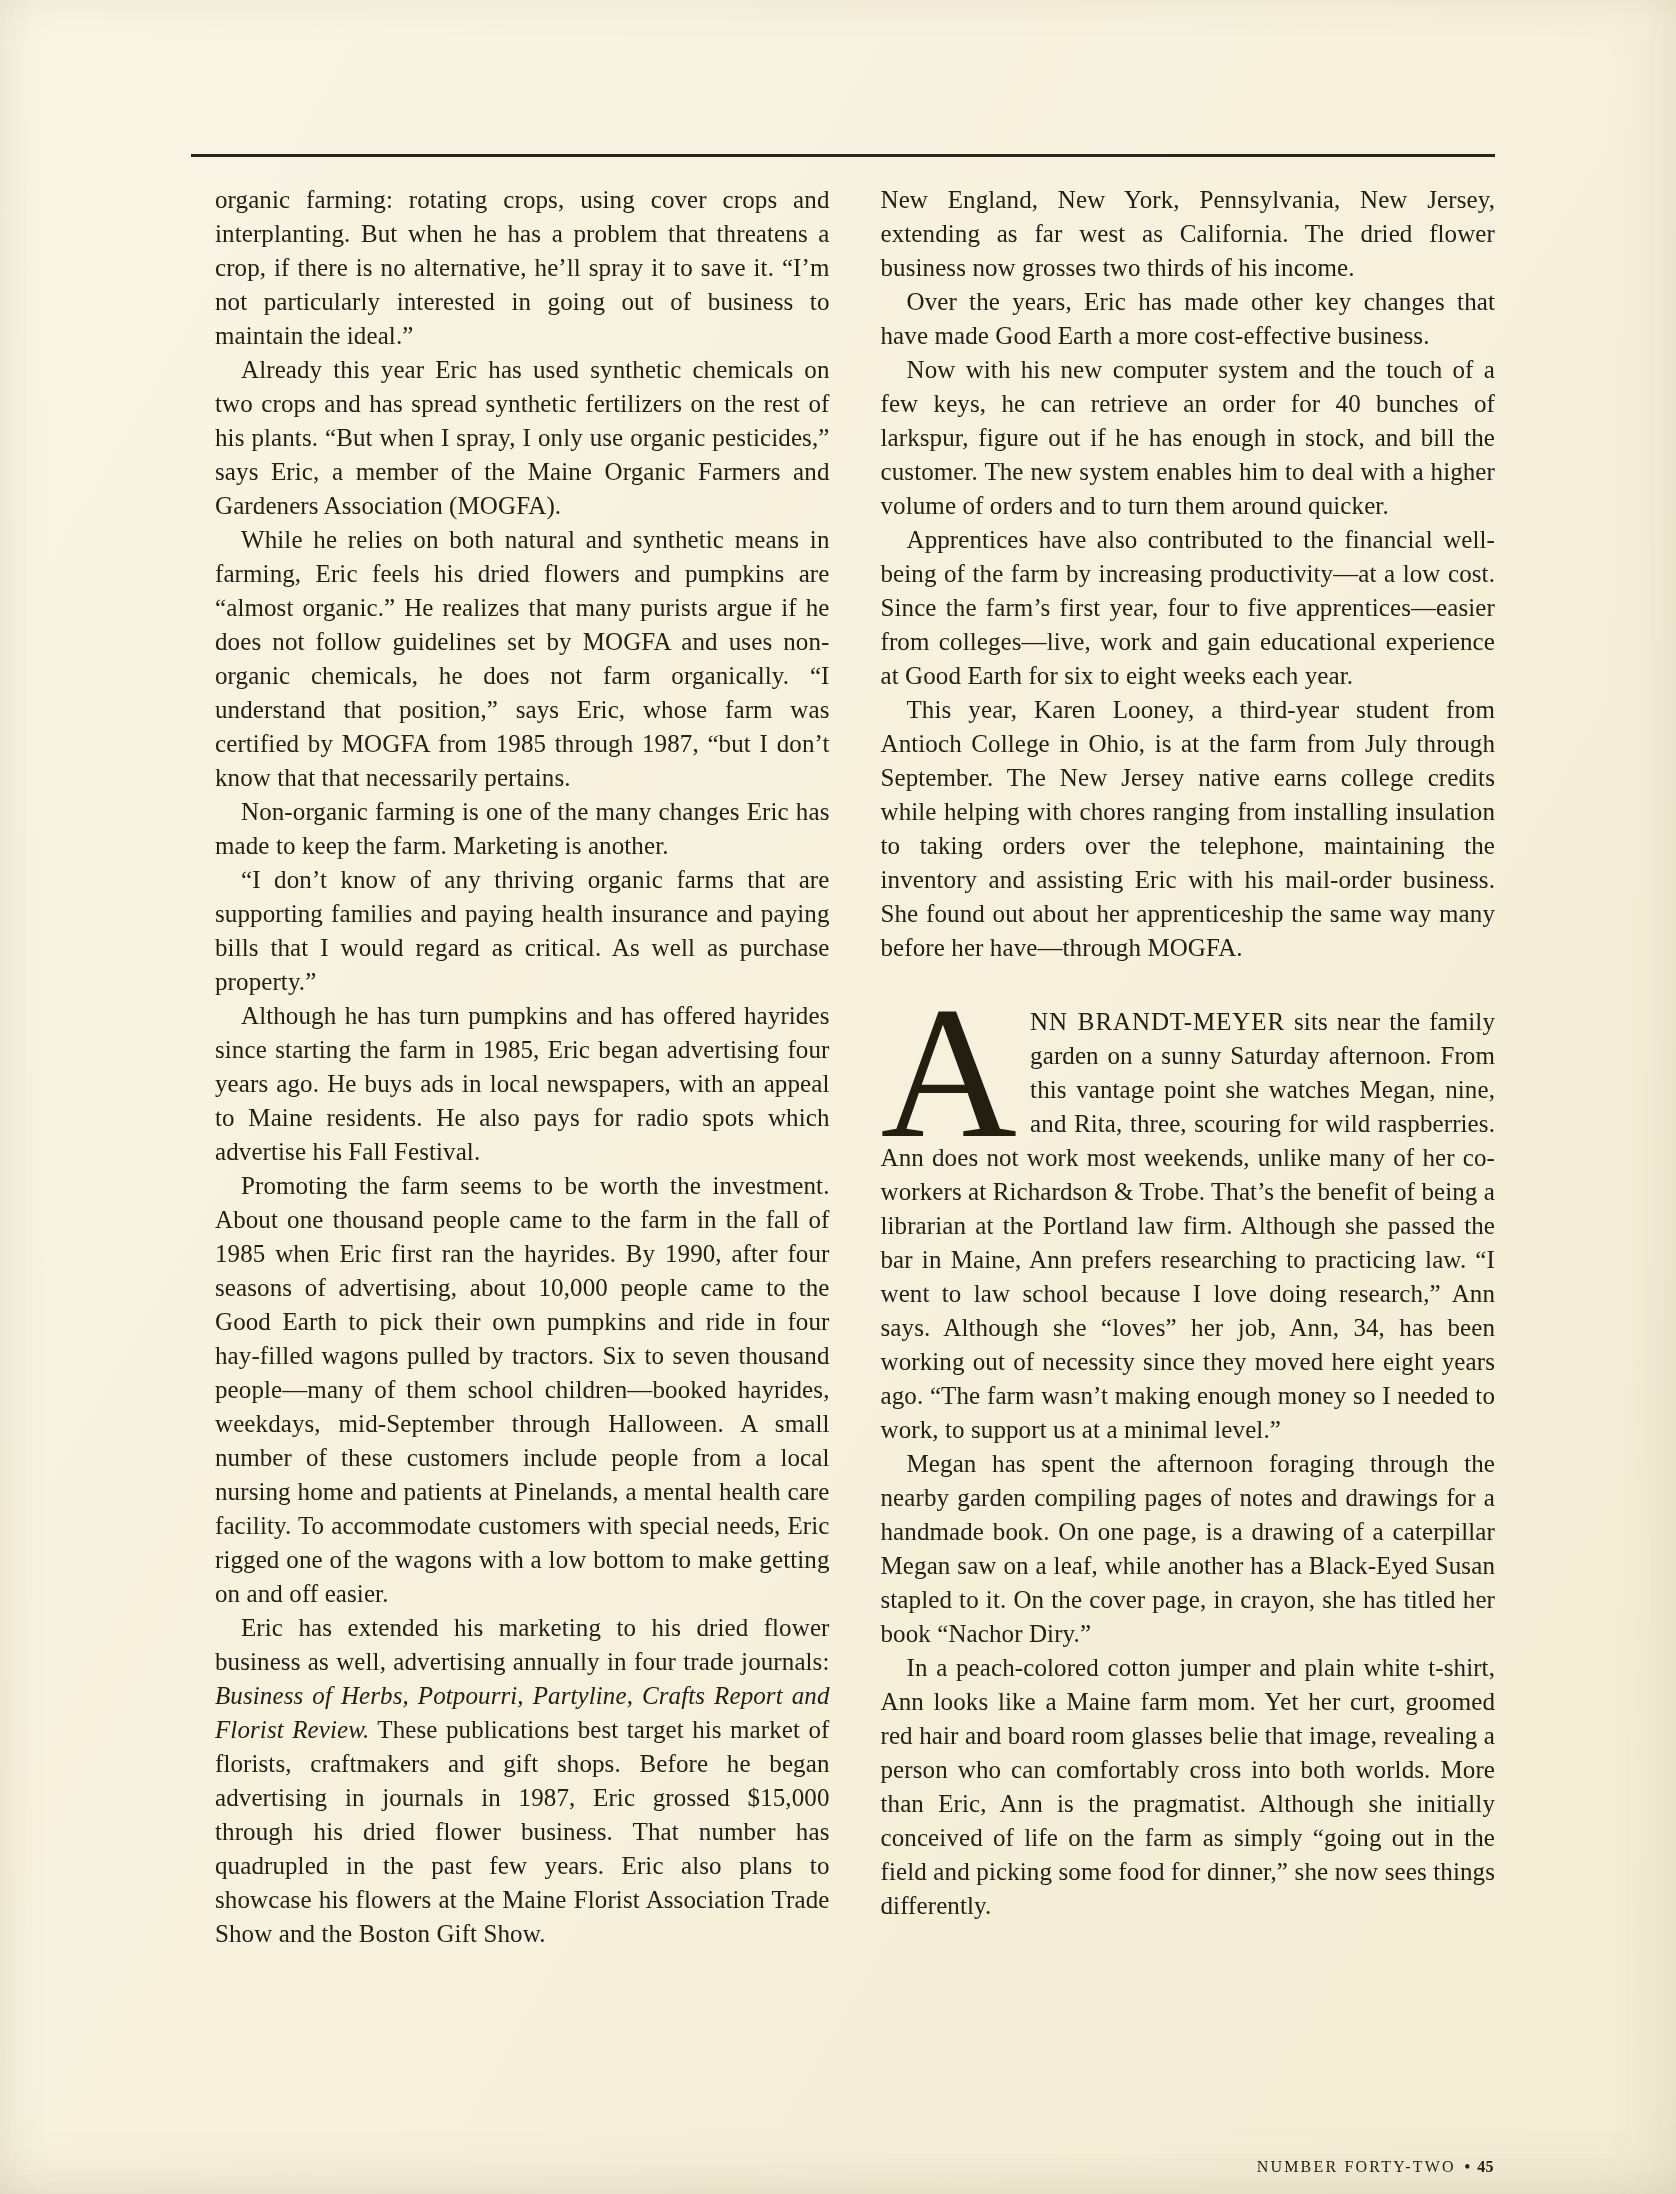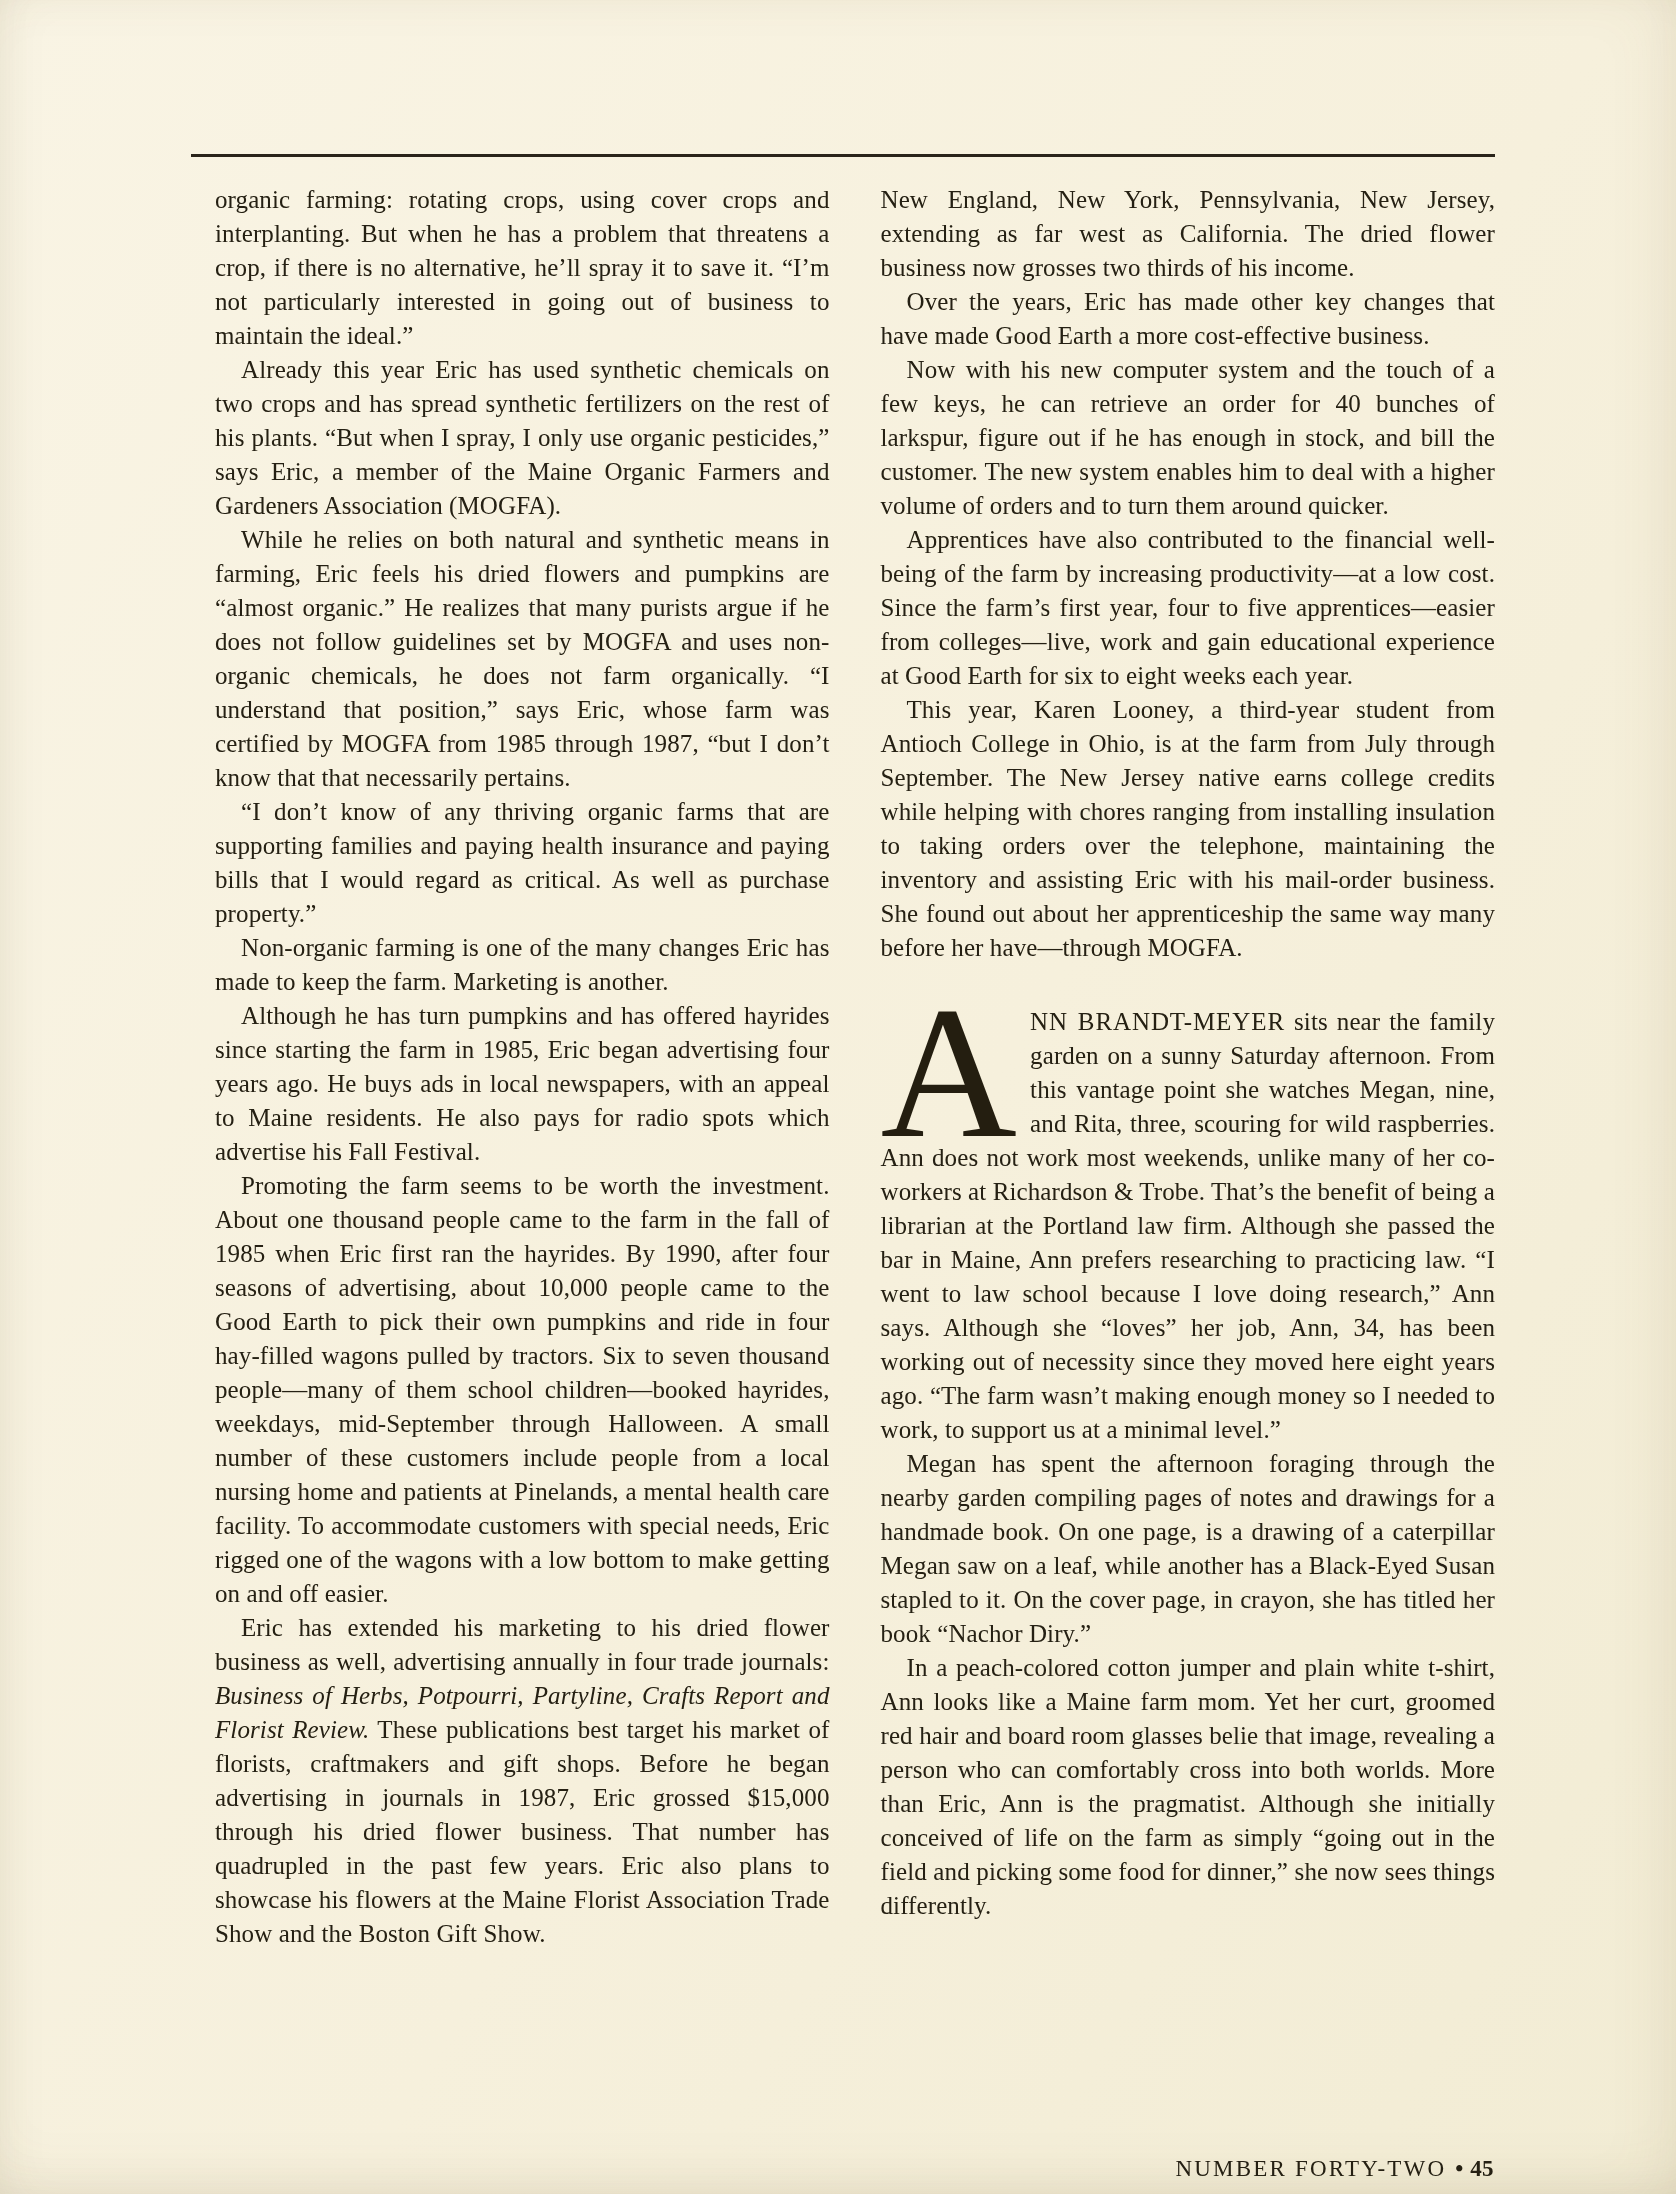--- a/index.html
+++ b/index.html
@@ -66,22 +66,22 @@
   }
   .lead-caps {
     letter-spacing: 0.9px;
   }
   i {
     font-style: italic;
   }
   .footer {
     position: absolute;
     right: 183px;
-    bottom: 12px;
-    font-size: 23px;
+    bottom: 18px;
+    font-size: 16px;
     letter-spacing: 2.2px;
     color: #252013;
     white-space: nowrap;
   }
   .footer .bullet {
     margin: 0 7px 0 8.8px;
     font-weight: bold;
     letter-spacing: 0;
   }
   .footer .page-num {
@@ -93,22 +93,22 @@
 <body>
 
 <div class="page" style="color: rgb(37, 32, 19);">
   <div class="content">
     <div class="top-rule"></div>
     <div class="columns">
       <div class="col">
           <p class="flush">organic farming: rotating crops, using cover crops and interplanting. But when he has a problem that threatens a crop, if there is no alternative, he’ll spray it to save it. “I’m not particularly interested in going out of business to maintain the ideal.”</p>
           <p>Already this year Eric has used synthetic chemicals on two crops and has spread synthetic fertilizers on the rest of his plants. “But when I spray, I only use organic pesticides,” says Eric, a member of the Maine Organic Farmers and Gardeners Association (MOGFA).</p>
           <p>While he relies on both natural and synthetic means in farming, Eric feels his dried flowers and pumpkins are “almost organic.” He realizes that many purists argue if he does not follow guidelines set by MOGFA and uses non-organic chemicals, he does not farm organically. “I understand that position,” says Eric, whose farm was certified by MOGFA from 1985 through 1987, “but I don’t know that that necessarily pertains.</p>
+          <p>Non-organic farming is one of the many changes Eric has made to keep the farm. Marketing is another.</p>
           <p>“I don’t know of any thriving organic farms that are supporting families and paying health insurance and paying bills that I would regard as critical. As well as purchase property.”</p>
-          <p>Non-organic farming is one of the many changes Eric has made to keep the farm. Marketing is another.</p>
           <p>Although he has turn pumpkins and has offered hayrides since starting the farm in 1985, Eric began advertising four years ago. He buys ads in local newspapers, with an appeal to Maine residents. He also pays for radio spots which advertise his Fall Festival.</p>
           <p>Promoting the farm seems to be worth the investment. About one thousand people came to the farm in the fall of 1985 when Eric first ran the hayrides. By 1990, after four seasons of advertising, about 10,000 people came to the Good Earth to pick their own pumpkins and ride in four hay-filled wagons pulled by tractors. Six to seven thousand people—many of them school children—booked hayrides, weekdays, mid-September through Halloween. A small number of these customers include people from a local nursing home and patients at Pinelands, a mental health care facility. To accommodate customers with special needs, Eric rigged one of the wagons with a low bottom to make getting on and off easier.</p>
           <p><span>Eric has extended his marketing to his dried flower business as well, advertising annually in four trade journals: </span><i>Business of Herbs, Potpourri, Partyline, Crafts Report and Florist Review.</i><span> These publications best target his market of florists, craftmakers and gift shops. Before he began advertising in journals in 1987, Eric grossed $15,000 through his dried flower business. That number has quadrupled in the past few years. Eric also plans to showcase his flowers at the Maine Florist Association Trade Show and the Boston Gift Show.</span></p>
         </div>
       <div class="col">
         <div>
             <p class="flush">New England, New York, Pennsylvania, New Jersey, extending as far west as California. The dried flower business now grosses two thirds of his income.</p>
             <p>Over the years, Eric has made other key changes that have made Good Earth a more cost-effective business.</p>
             <p>Now with his new computer system and the touch of a few keys, he can retrieve an order for 40 bunches of larkspur, figure out if he has enough in stock, and bill the customer. The new system enables him to deal with a higher volume of orders and to turn them around quicker.</p>
             <p>Apprentices have also contributed to the financial well-being of the farm by increasing productivity—at a low cost. Since the farm’s first year, four to five apprentices—easier from colleges—live, work and gain educational experience at Good Earth for six to eight weeks each year.</p>

